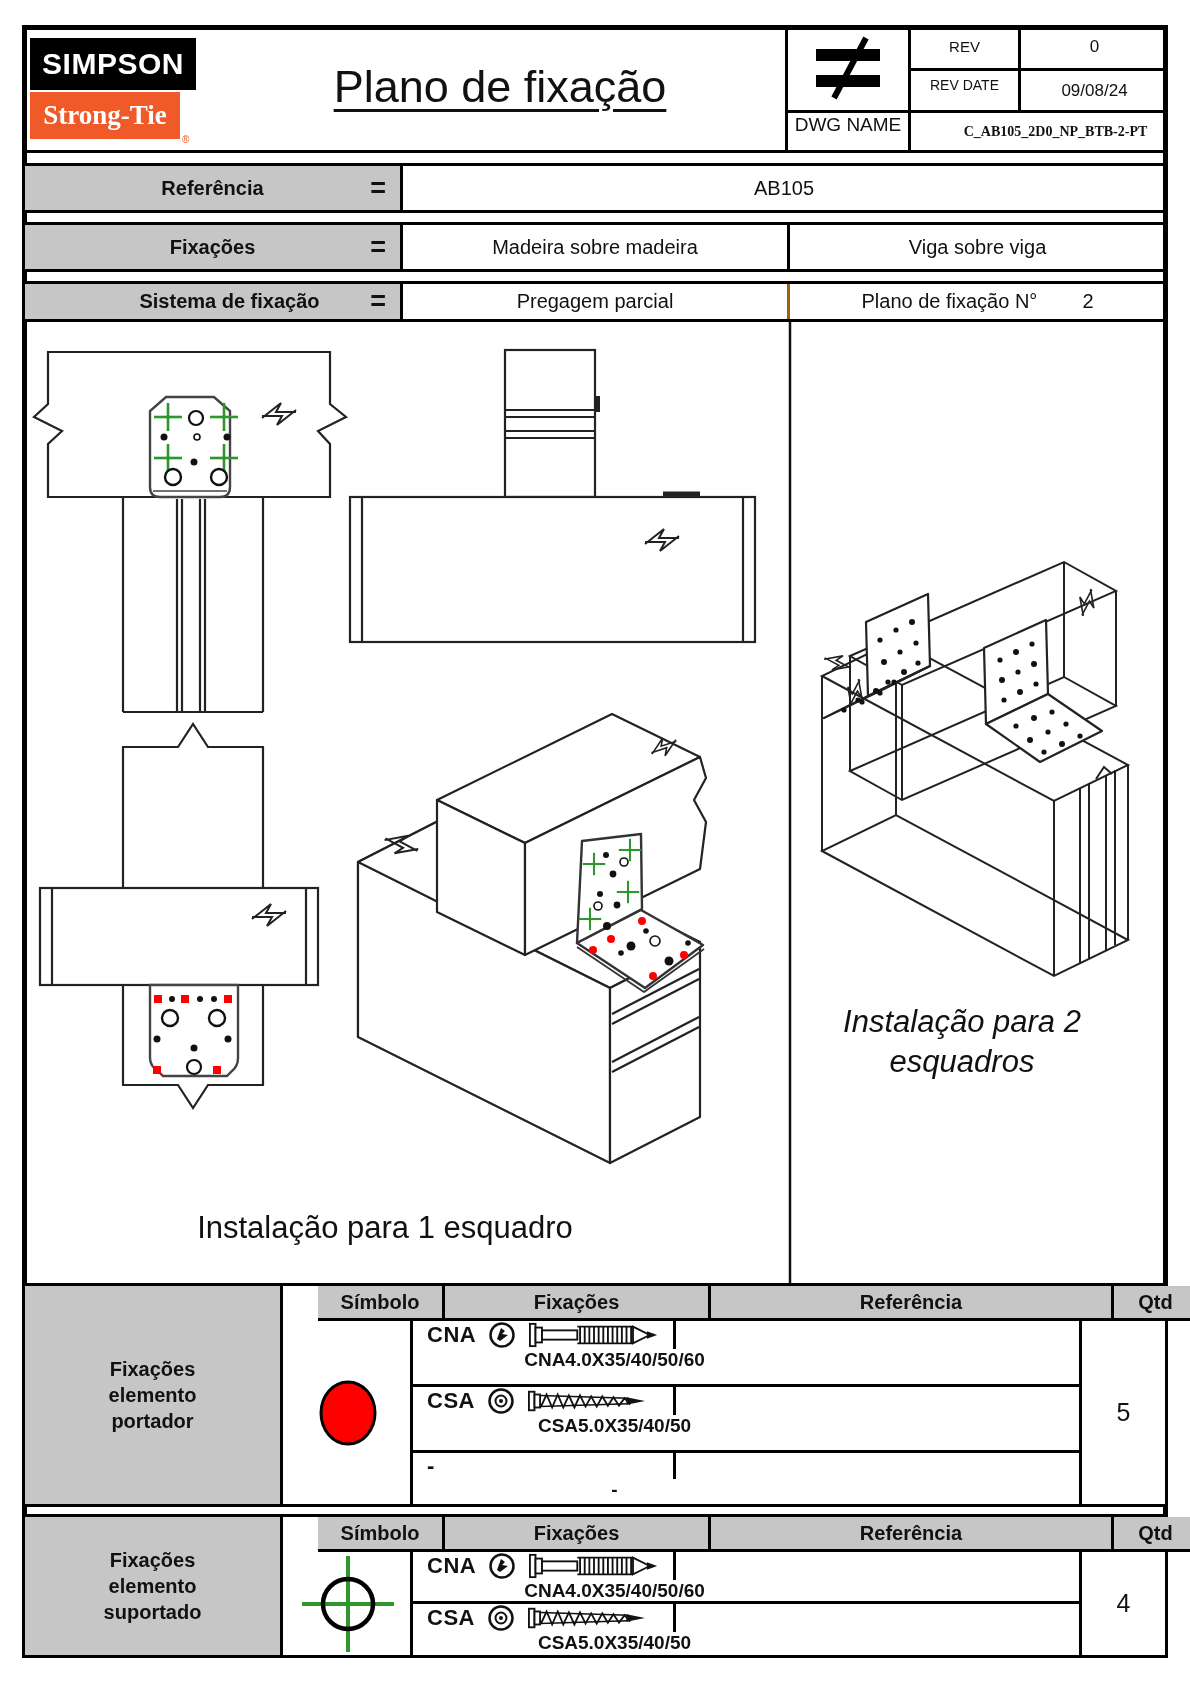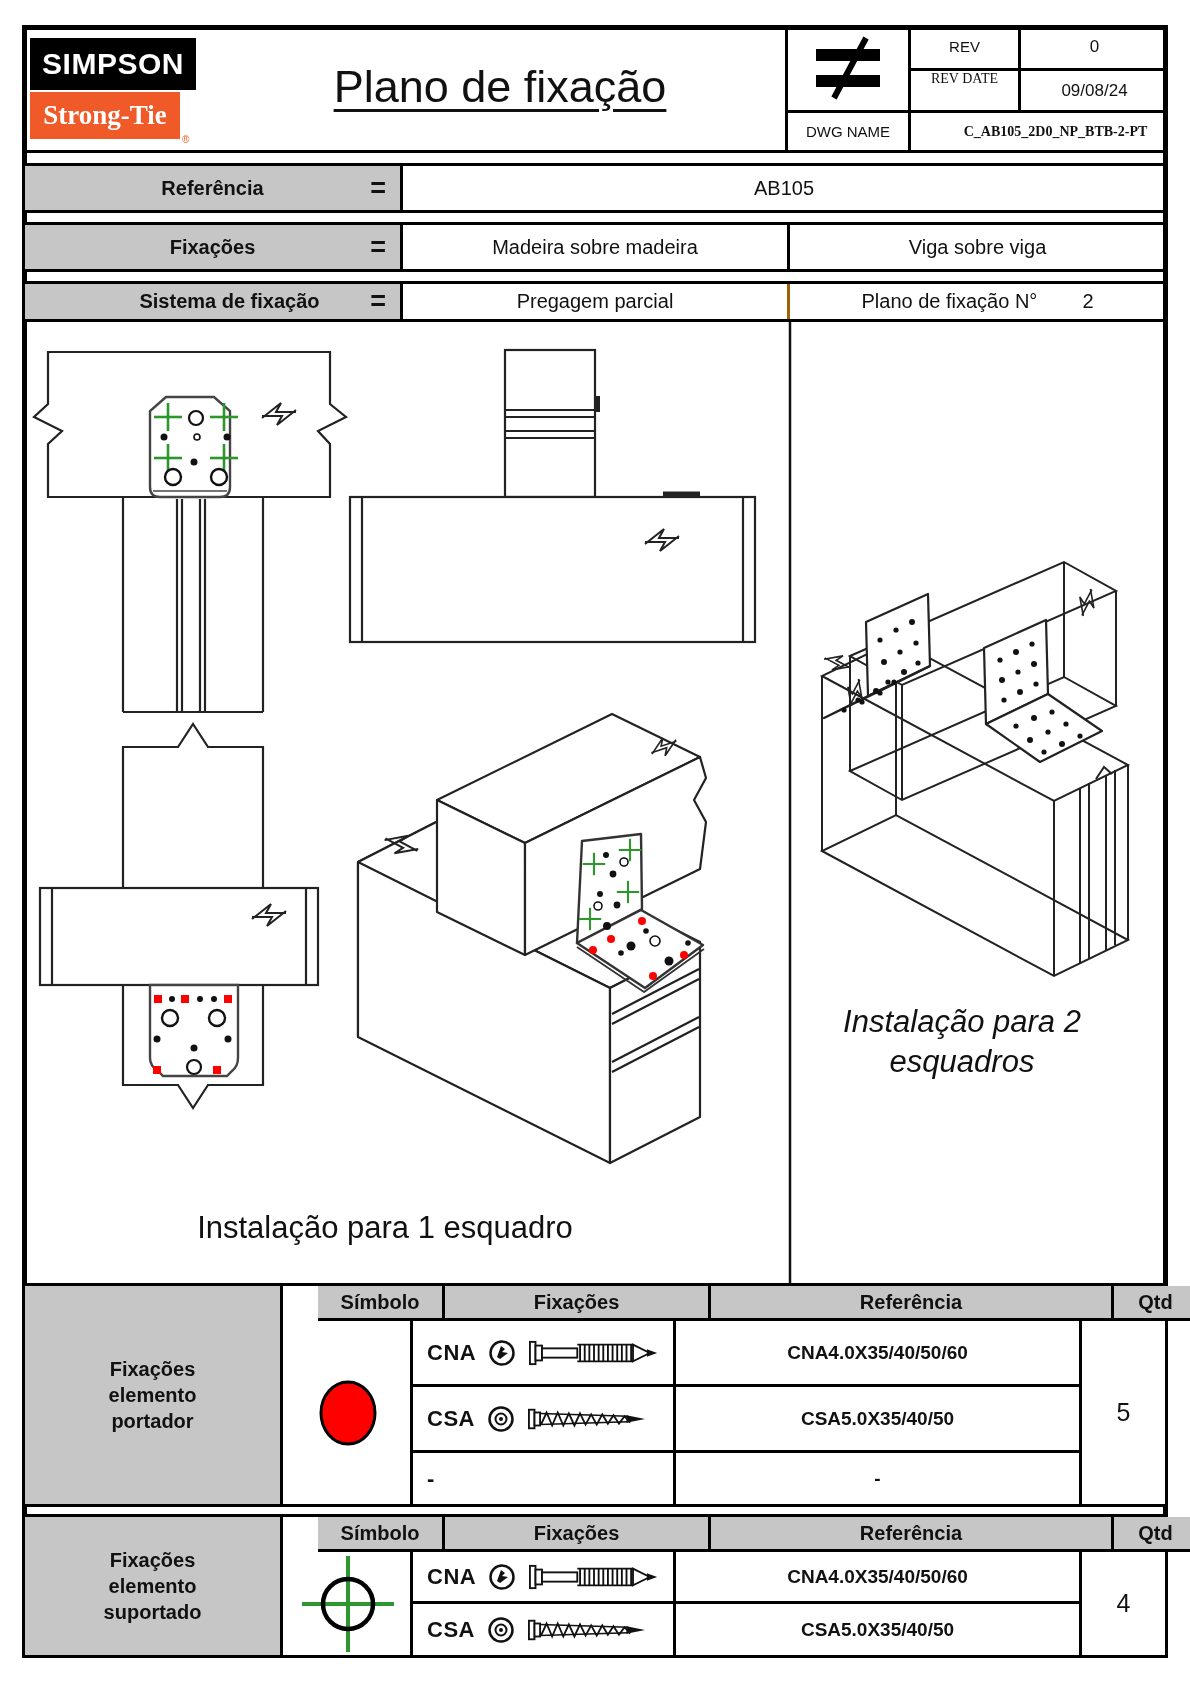--- a/index.html
+++ b/index.html
@@ -10,21 +10,21 @@
   .line{background:#000;}
   .graycell{background:#C6C6C6;}
   .bold{font-weight:bold;}
   svg{display:block;}
   .tbl{position:absolute;border:3px solid #000;background:#fff;box-sizing:border-box;}
   .tlabel{position:absolute;left:0;top:0;width:258px;height:100%;background:#C6C6C6;
           border-right:3px solid #000;display:flex;align-items:center;justify-content:center;
           text-align:center;font-weight:bold;font-size:20px;line-height:1.3;box-sizing:border-box;}
   .thead{position:absolute;top:0;height:35px;background:#C6C6C6;border-bottom:3px solid #000;
          display:flex;align-items:center;justify-content:center;font-weight:bold;font-size:20px;box-sizing:border-box;margin-left:32px;}
-  .fixrow{position:absolute;left:388px;width:666px;display:flex;box-sizing:border-box;}
+  .fixrow{position:absolute;left:388px;width:666px;display:flex;box-sizing:border-box;flex-direction:column;}
   .fixcell{width:263px;border-right:3px solid #000;display:flex;align-items:center;
            padding-left:14px;gap:12px;box-sizing:border-box;}
   .refcell{width:403px;display:flex;align-items:center;justify-content:center;
            font-weight:bold;font-size:19px;box-sizing:border-box;}
   .code{font-weight:bold;font-size:22px;letter-spacing:0.5px;}
 </style>
 </head>
 <body>
 
 <div id="page">
@@ -56,23 +56,23 @@
   <div class="abs cc" style="left:788px;top:25px;width:120px;height:85px;">
     <svg width="88" height="66" viewBox="0 0 88 66">
       <rect x="12" y="14" width="64" height="12" fill="#000"></rect>
       <rect x="12" y="40" width="64" height="12" fill="#000"></rect>
       <line x1="30" y1="63" x2="62" y2="3" stroke="#000" stroke-width="6"></line>
     </svg>
   </div>
 
   <div class="abs cc" style="left:911px;top:25px;width:107px;height:43px;font-size:15px;">REV</div>
   <div class="abs cc" style="left:1021px;top:25px;width:147px;height:43px;font-size:17px;">0</div>
-  <div class="abs cc" style="left:911px;top:65px;width:107px;height:28px;font-size:14px;font-family:Liberation Serif, serif;">REV DATE</div>
+  <div class="abs cc" style="left:911px;top:71px;width:107px;height:28px;font-size:14px;">REV DATE</div>
   <div class="abs cc" style="left:1021px;top:71px;width:147px;height:39px;font-size:17px;">09/08/24</div>
-  <div class="abs cc" style="left:788px;top:113px;width:120px;height:37px;font-size:15px;">DWG NAME</div>
+  <div class="abs cc" style="left:788px;top:106px;width:120px;height:37px;font-size:19px;">DWG NAME</div>
   <div class="abs cc" style="left:911px;top:113px;width:289px;height:37px;font-size:14px;font-weight:600;font-family:Liberation Serif, serif;">C_AB105_2D0_NP_BTB-2-PT</div>
 
   <div class="abs" style="left:22px;top:163px;width:1146px;height:50px;border:3px solid #000;display:flex;">
     <div class="graycell" style="width:375px;border-right:3px solid #000;position:relative;display:flex;align-items:center;justify-content:center;">
       <span class="bold" style="font-size:20px;">Referência</span>
       <span class="bold abs" style="right:14px;font-size:27px;">=</span>
     </div>
     <div class="cc" style="flex:1;font-size:20px;">AB105</div>
   </div>
 

